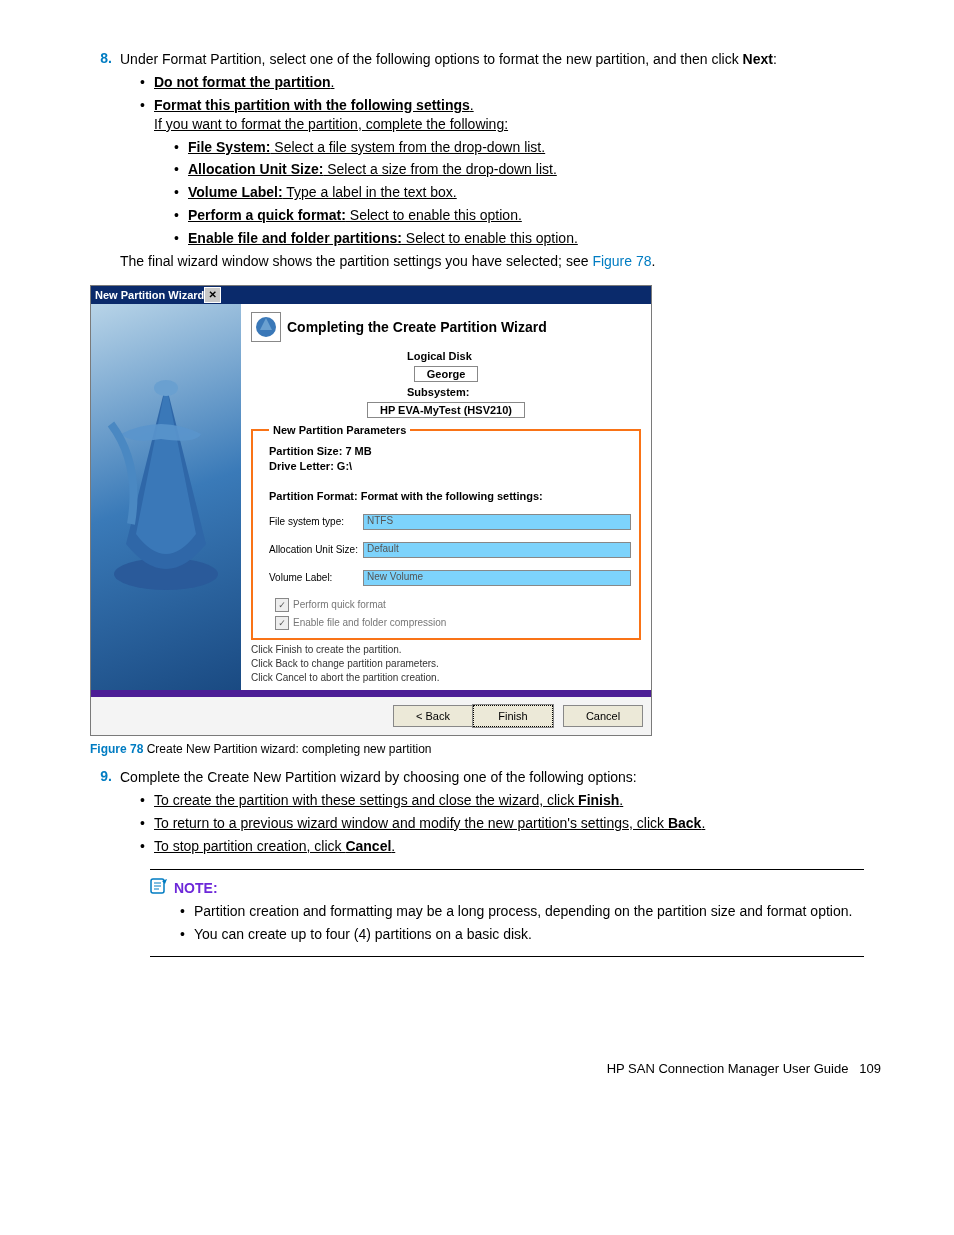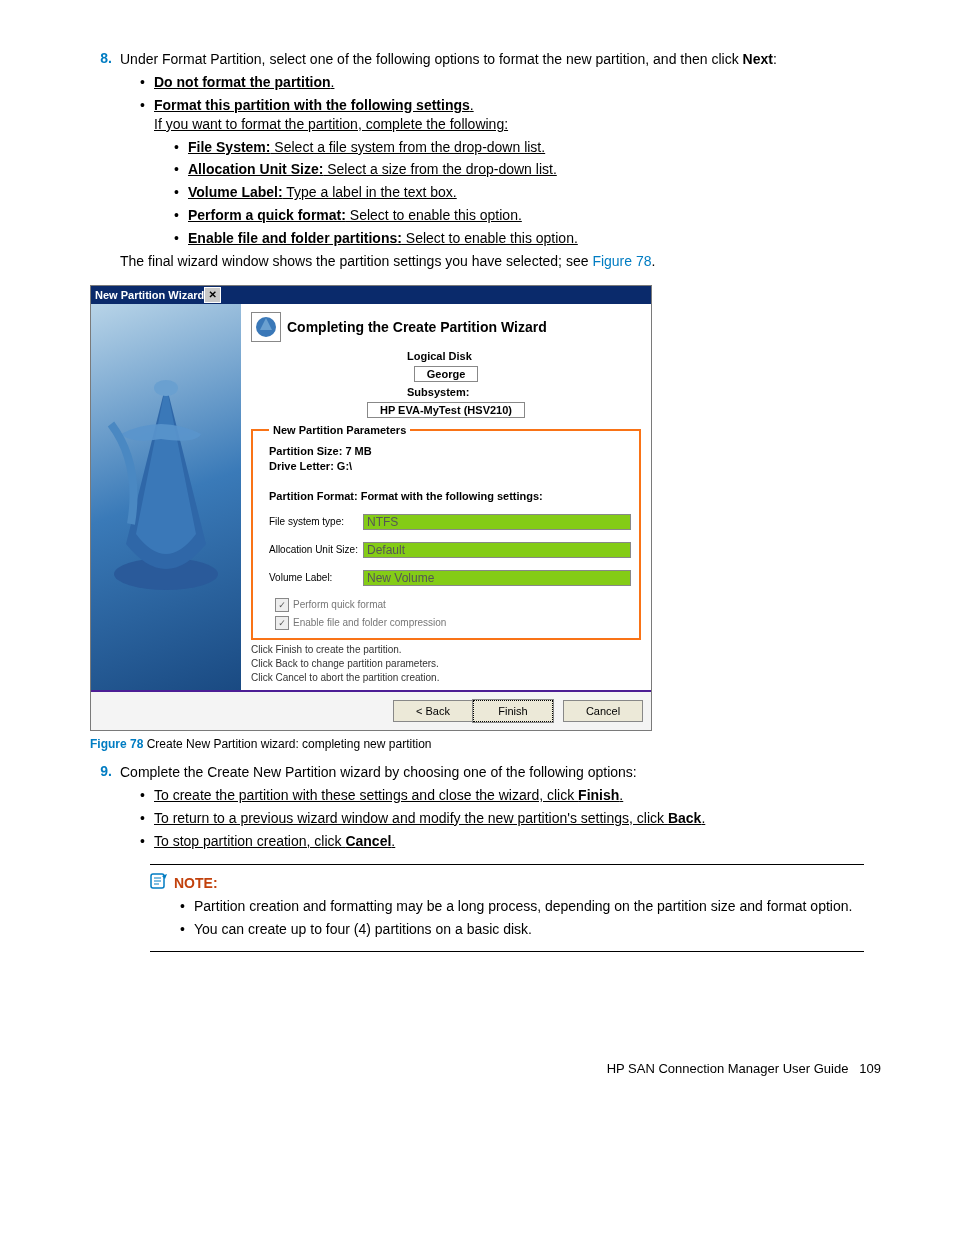--- a/index.html
+++ b/index.html
@@ -195,22 +195,22 @@
   }
   .param-row .plabel {
     width: 90px;
     font-size: 10px;
   }
   .param-row .pbox {
     border: 1px solid #888;
     height: 14px;
     flex: 1;
     padding: 0 3px;
-    font-size: 12px;
-    background: #84cc16;
+    font-size: 10px;
+    background: #7dd3fc;
     color: #555;
   }
   .cb-row {
     display: flex;
     align-items: center;
     gap: 4px;
     margin: 4px 0 0 6px;
     font-size: 10px;
     color: #777;
   }
@@ -224,21 +224,21 @@
     justify-content: center;
     font-size: 9px;
     color: #555;
   }
   .wiz-hint {
     font-size: 10px;
     margin: 3px 0;
     color: #333;
   }
   .wiz-footer {
-    border-top: 2px solid #4c1d95;
+    border-top: 7px solid #4c1d95;
     padding: 8px;
     display: flex;
     justify-content: flex-end;
     gap: 0;
     background: #f4f4f4;
   }
   .wiz-btn {
     min-width: 62px;
     height: 20px;
     border: 1px solid #888;
@@ -262,21 +262,21 @@
   .note-block {
     margin: 14px 0 0 30px;
     border-top: 1px solid #000;
     border-bottom: 1px solid #000;
     padding: 8px 0;
   }
   .note-header {
     display: flex;
     align-items: center;
     gap: 6px;
-    color: #c2410c;
+    color: #6d28d9;
     font-weight: bold;
     font-size: 14px;
     margin-bottom: 4px;
   }
   .note-icon {
     color: #007cc2;
     font-size: 16px;
   }
   .note-block ul {
     margin: 4px 0 0 30px;

